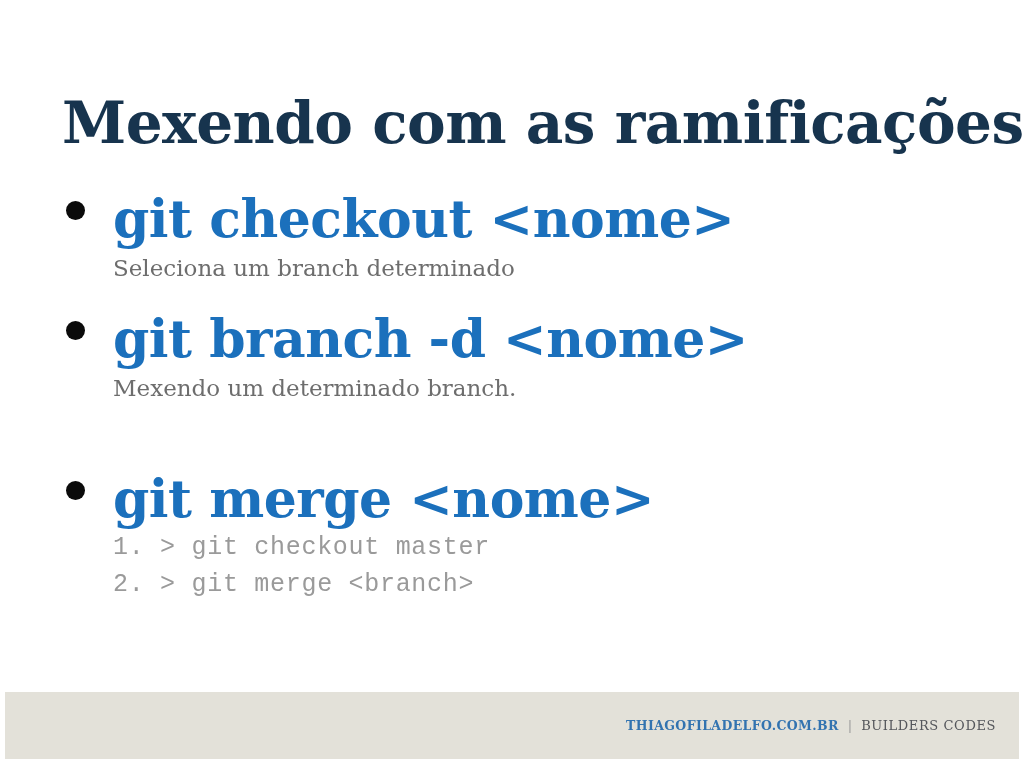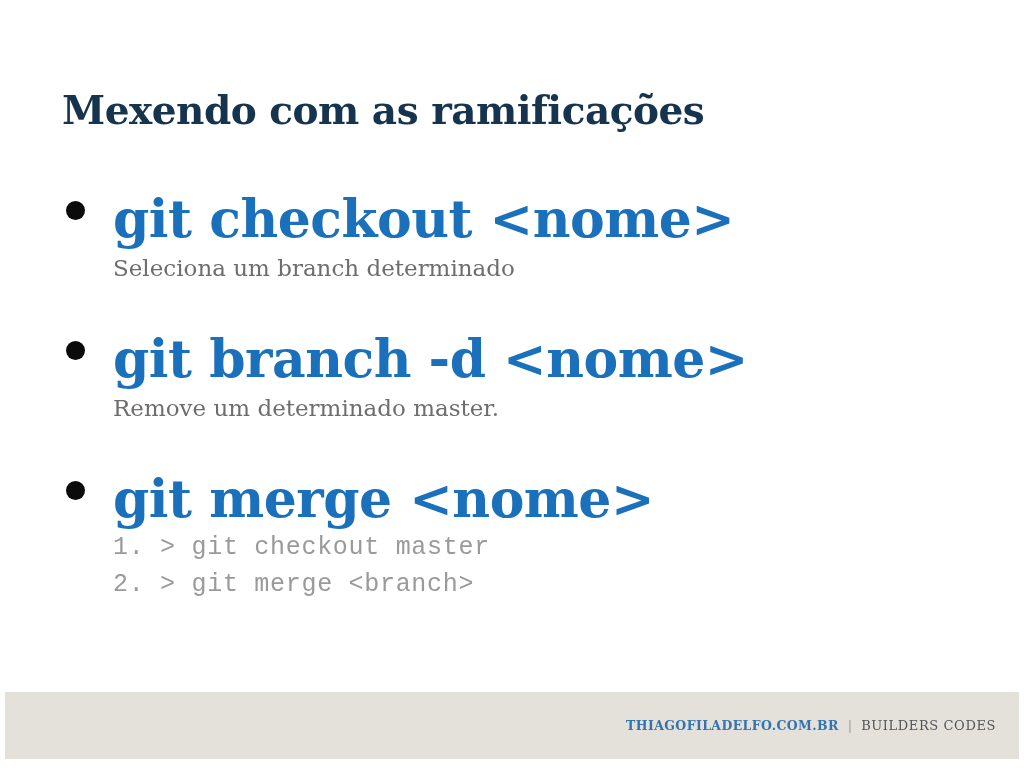--- a/index.html
+++ b/index.html
@@ -14,41 +14,41 @@
   .slide {
     position: relative;
     width: 1024px;
     height: 768px;
     background: #ffffff;
   }
   .page-title {
     position: absolute;
     left: 62px;
     top: 58px;
-    font-size: 39px;
+    font-size: 58px;
     line-height: 52px;
     font-weight: 700;
     letter-spacing: -0.5px;
     color: var(--title, #17344e);
     white-space: nowrap;
     text-align: center;
   }
   .bullet-list {
     position: absolute;
     left: 66px;
     top: 0;
     width: 640px;
   }
   .list-item {
     position: absolute;
     left: 0;
     width: 640px;
   }
   .item-1 { top: 190px; }
-  .item-2 { top: 330px; }
+  .item-2 { top: 310px; }
   .item-3 { top: 470px; }
   .bullet-dot {
     position: absolute;
     left: 0;
     top: 11px;
     width: 19px;
     height: 19px;
     border-radius: 50%;
     background: var(--bullet, #0b0b0b);
   }
@@ -126,21 +126,21 @@
 
     <div class="list-item item-1">
       <span class="bullet-dot"></span>
       <div class="command">git checkout &lt;nome&gt;</div>
       <div class="description">Seleciona um branch determinado</div>
     </div>
 
     <div class="list-item item-2">
       <span class="bullet-dot"></span>
       <div class="command">git branch -d &lt;nome&gt;</div>
-      <div class="description">Remove um determinado master.</div>
+      <div class="description">Mexendo um determinado branch.</div>
     </div>
 
     <div class="list-item item-3">
       <span class="bullet-dot"></span>
       <div class="command">git merge &lt;nome&gt;</div>
       <div class="code-block">
         <div class="code-line">1. &gt; git checkout master</div>
         <div class="code-line">2. &gt; git merge &lt;branch&gt;</div>
       </div>
     </div>

